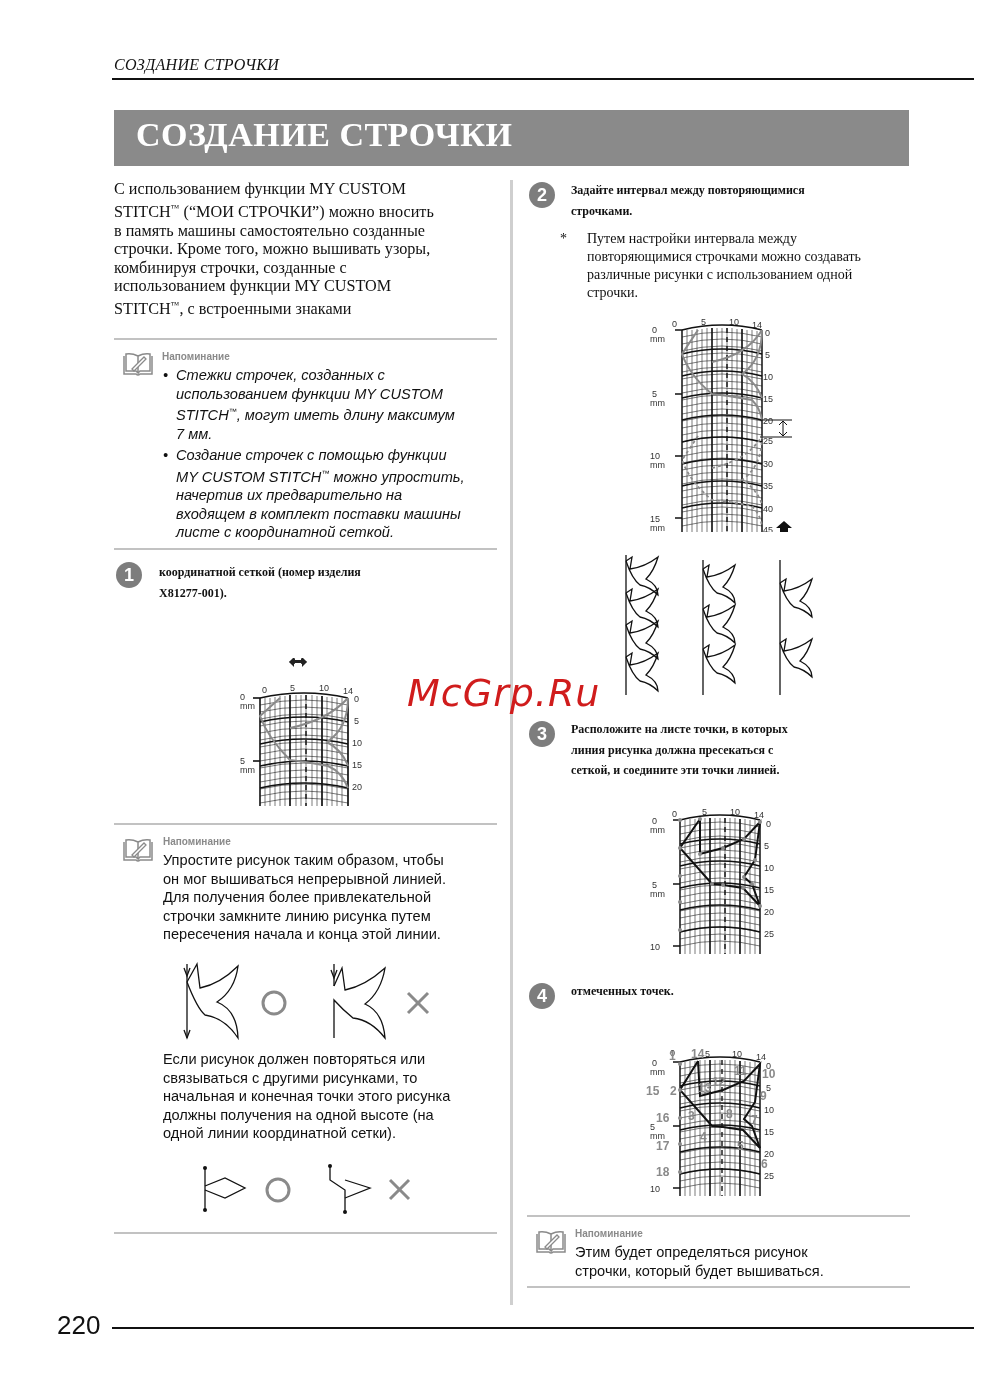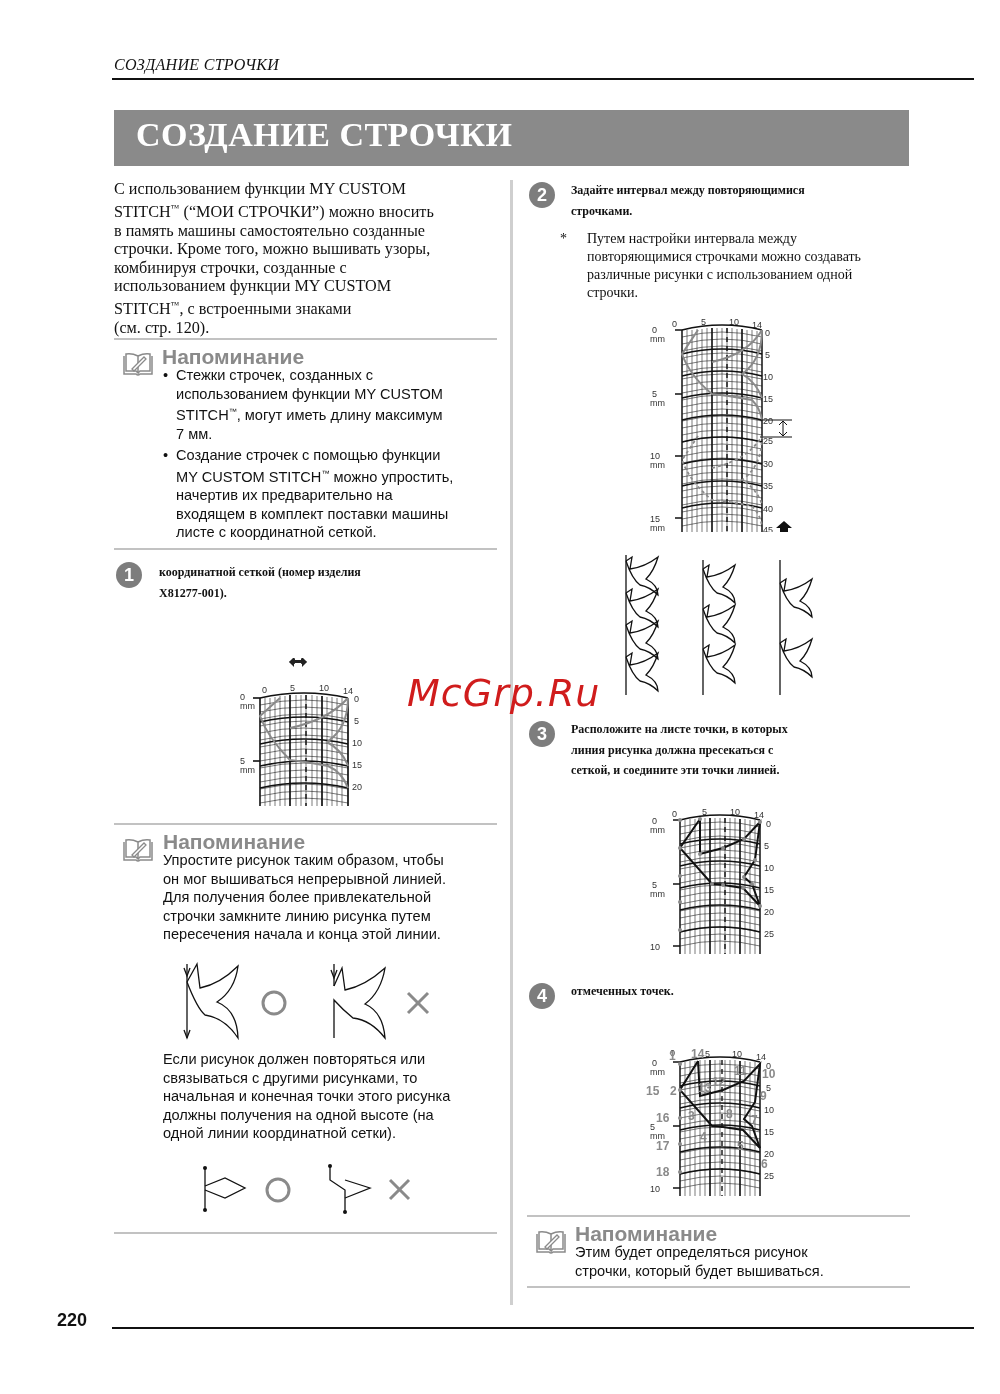--- a/index.html
+++ b/index.html
@@ -12,43 +12,43 @@
   .title-band { position: absolute; left: 114px; top: 110px; width: 795px; height: 56px; background: #8a8a8a; }
   .title-band h1 { position: absolute; left: 22px; top: 6px; color: #fff; font-size: 34px; font-weight: bold; letter-spacing: 0.5px; font-family: "Liberation Serif", serif; }
 
   .col-divider { position: absolute; left: 510px; top: 180px; width: 3px; height: 1125px; background: #cfcfcf; }
 
   .intro { position: absolute; left: 114px; top: 180px; width: 390px; font-size: 16.2px; line-height: 18.6px; }
   .intro sup { font-size: 9px; }
   .rule-grey { position: absolute; height: 2px; background: #c2c2c2; }
 
   .memo { position: absolute; font-family: "Liberation Sans", sans-serif; font-size: 14.6px; line-height: 18.6px; color: #111; }
-  .memo .memo-title { color: #8a8a8a; font-weight: bold; font-size: 21px; line-height: 18px; }
-  .memo ul { list-style: none; }
+  .memo .memo-title { color: #8a8a8a; font-weight: bold; font-size: 10px; line-height: 18px; }
+  .memo ul { list-style: none; font-style: italic; }
   .memo li { position: relative; padding-left: 14px; margin-bottom: 2px; }
   .memo li::before { content: "•"; position: absolute; left: 1px; top: 0; }
   .memo sup { font-size: 8px; }
   .memo-icon { position: absolute; width: 32px; height: 24px; }
 
   .step { position: absolute; }
   .step-badge { position: absolute; width: 26px; height: 26px; border-radius: 50%; background: #7d7d7d; color: #fff; font-family: "Liberation Sans", sans-serif; font-weight: bold; font-size: 18px; line-height: 26px; text-align: center; }
   .step-text { position: absolute; font-weight: bold; font-size: 12px; line-height: 20.5px; }
 
   .note { position: absolute; font-size: 14px; line-height: 18px; }
   .note .star { position: absolute; left: 0; top: 0; }
   .note .note-body { position: absolute; left: 27px; top: 0; width: 330px; }
 
   .figure { position: absolute; }
   .figure svg { display: block; }
   .grid-label { font-family: "Liberation Sans", sans-serif; font-size: 9px; fill: #333; }
   .pt-label { font-family: "Liberation Sans", sans-serif; font-weight: bold; font-size: 12px; fill: #8a8a8a; }
 
   .watermark { position: absolute; left: 407px; top: 671px; font-family: "DejaVu Sans", sans-serif; font-style: italic; color: #d01c1c; font-size: 38px; letter-spacing: 1px; }
 
-  .page-number { position: absolute; left: 57px; top: 1310px; font-family: "Liberation Sans", sans-serif; font-size: 18px; font-weight: bold; }
+  .page-number { position: absolute; left: 57px; top: 1310px; font-family: "Liberation Sans", sans-serif; font-size: 26px; }
   .footer-rule { position: absolute; left: 112px; top: 1327px; width: 862px; height: 2px; background: #111; }
 </style>
 </head>
 <body>
 
 <div class="running-header">СОЗДАНИЕ СТРОЧКИ</div>
 <div class="header-rule"></div>
 
 <div class="title-band">
   <h1>СОЗДАНИЕ СТРОЧКИ</h1>
@@ -57,21 +57,20 @@
 <div class="col-divider"></div>
 
 <div class="intro">
   <div>С использованием функции MY CUSTOM</div>
   <div><span>STITCH</span><sup>™</sup><span> (“МОИ СТРОЧКИ”) можно вносить</span></div>
   <div>в память машины самостоятельно созданные</div>
   <div>строчки. Кроме того, можно вышивать узоры,</div>
   <div>комбинируя строчки, созданные с</div>
   <div>использованием функции MY CUSTOM</div>
   <div><span>STITCH</span><sup>™</sup><span>, с встроенными знаками</span></div>
-  <div>(см. стр. 120).</div>
 </div>
 
 <div class="rule-grey" style="left:114px; top:338px; width:383px;"></div>
 
 <svg class="memo-icon" style="left:122px; top:352px;" viewBox="0 0 32 24">
   <path d="M2 4 L2 22 L14 22 Q16 24 18 22 L30 22 L30 4" fill="none" stroke="#8a8a8a" stroke-width="1.5"></path>
   <path d="M4 2 L4 19 L14 19 L16 21 L16 4 Q10 1 4 2 Z" fill="none" stroke="#8a8a8a" stroke-width="1.5"></path>
   <path d="M16 4 Q22 1 28 2 L28 19 L18 19 L16 21" fill="none" stroke="#8a8a8a" stroke-width="1.5"></path>
   <path d="M10 17 L22 5 L24 7 L12 19 Z" fill="#fff" stroke="#8a8a8a" stroke-width="1.3"></path>
 </svg>

